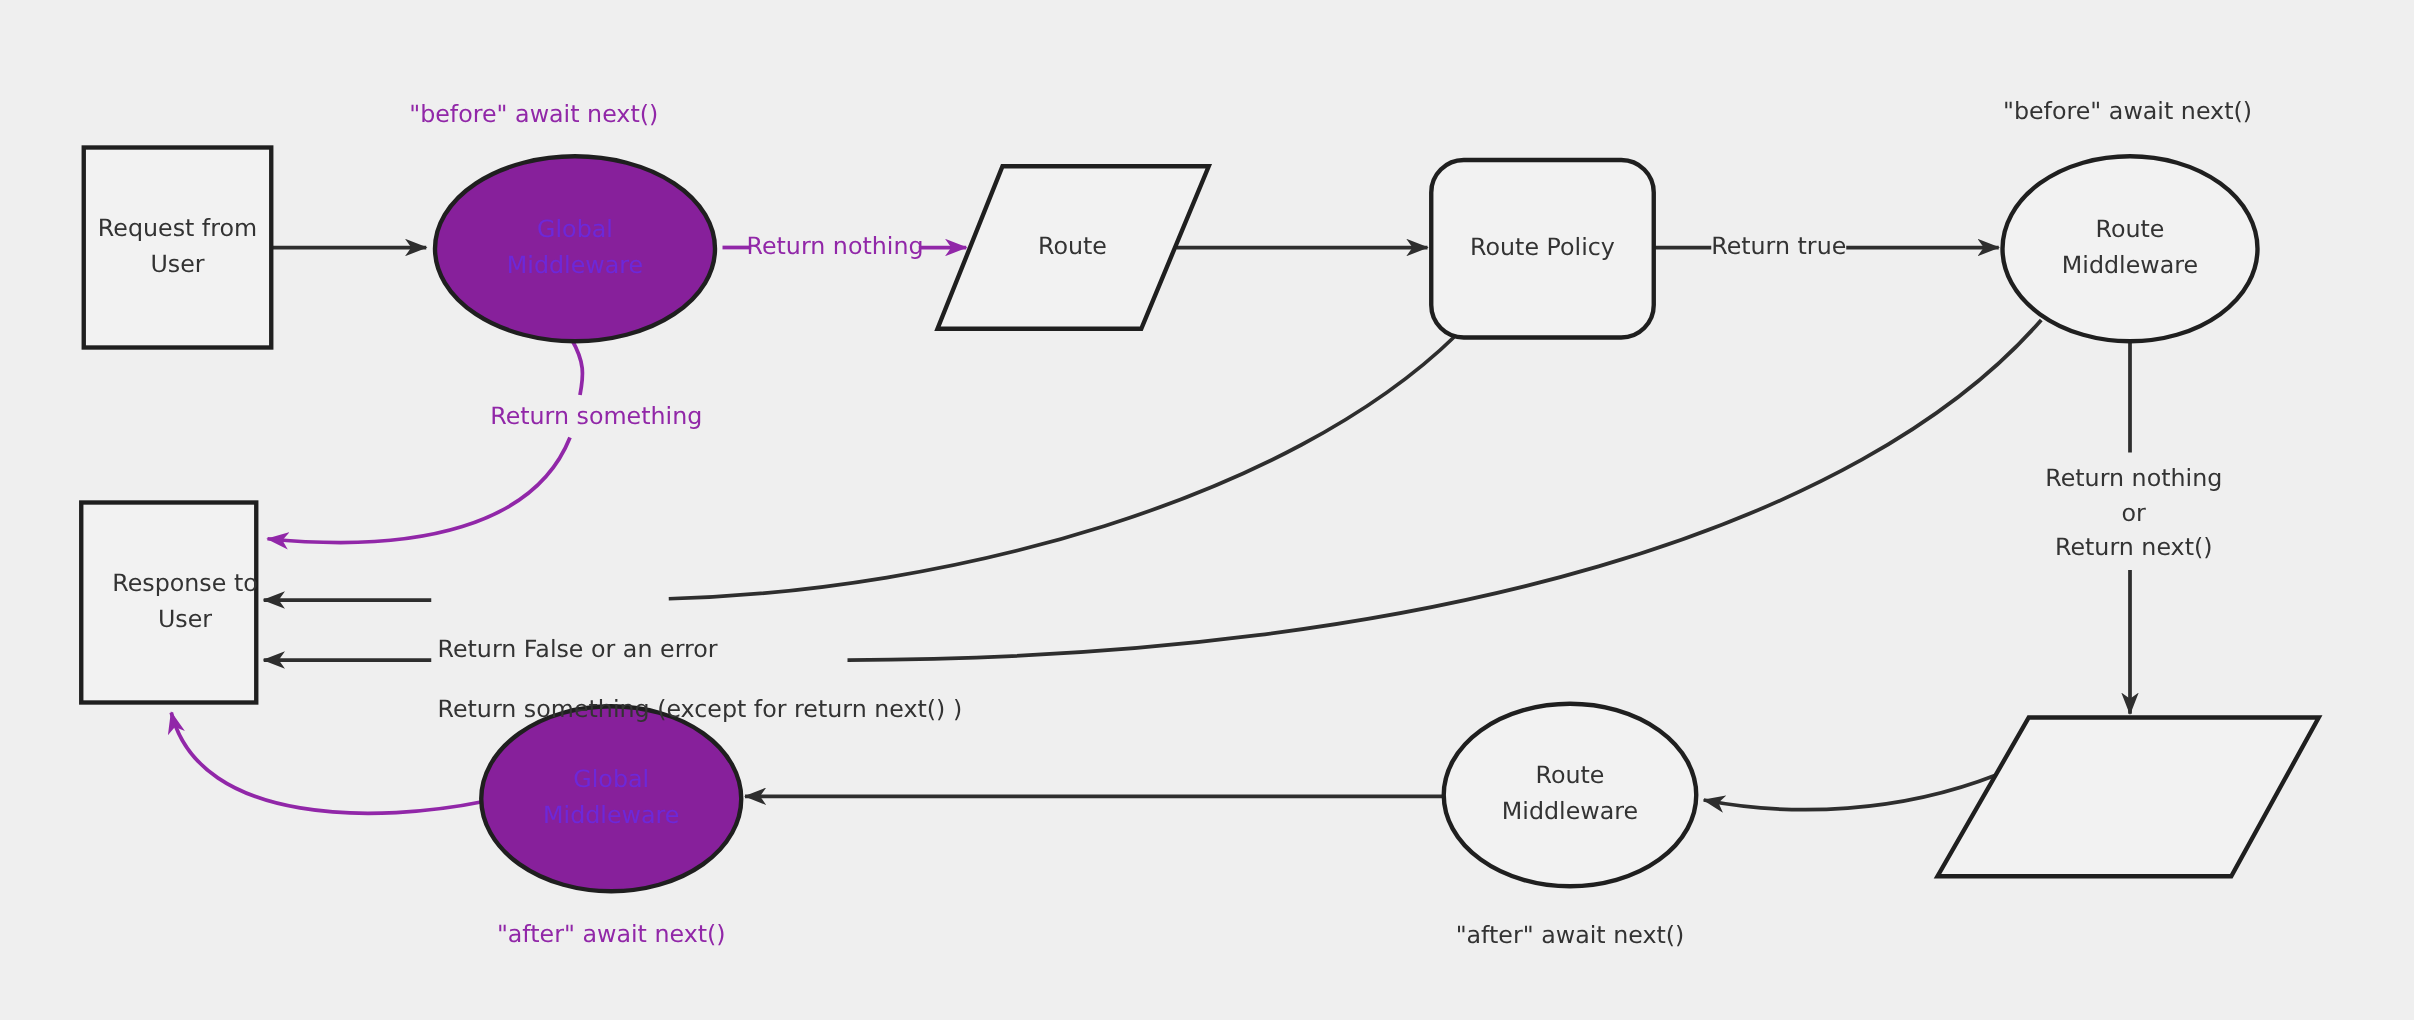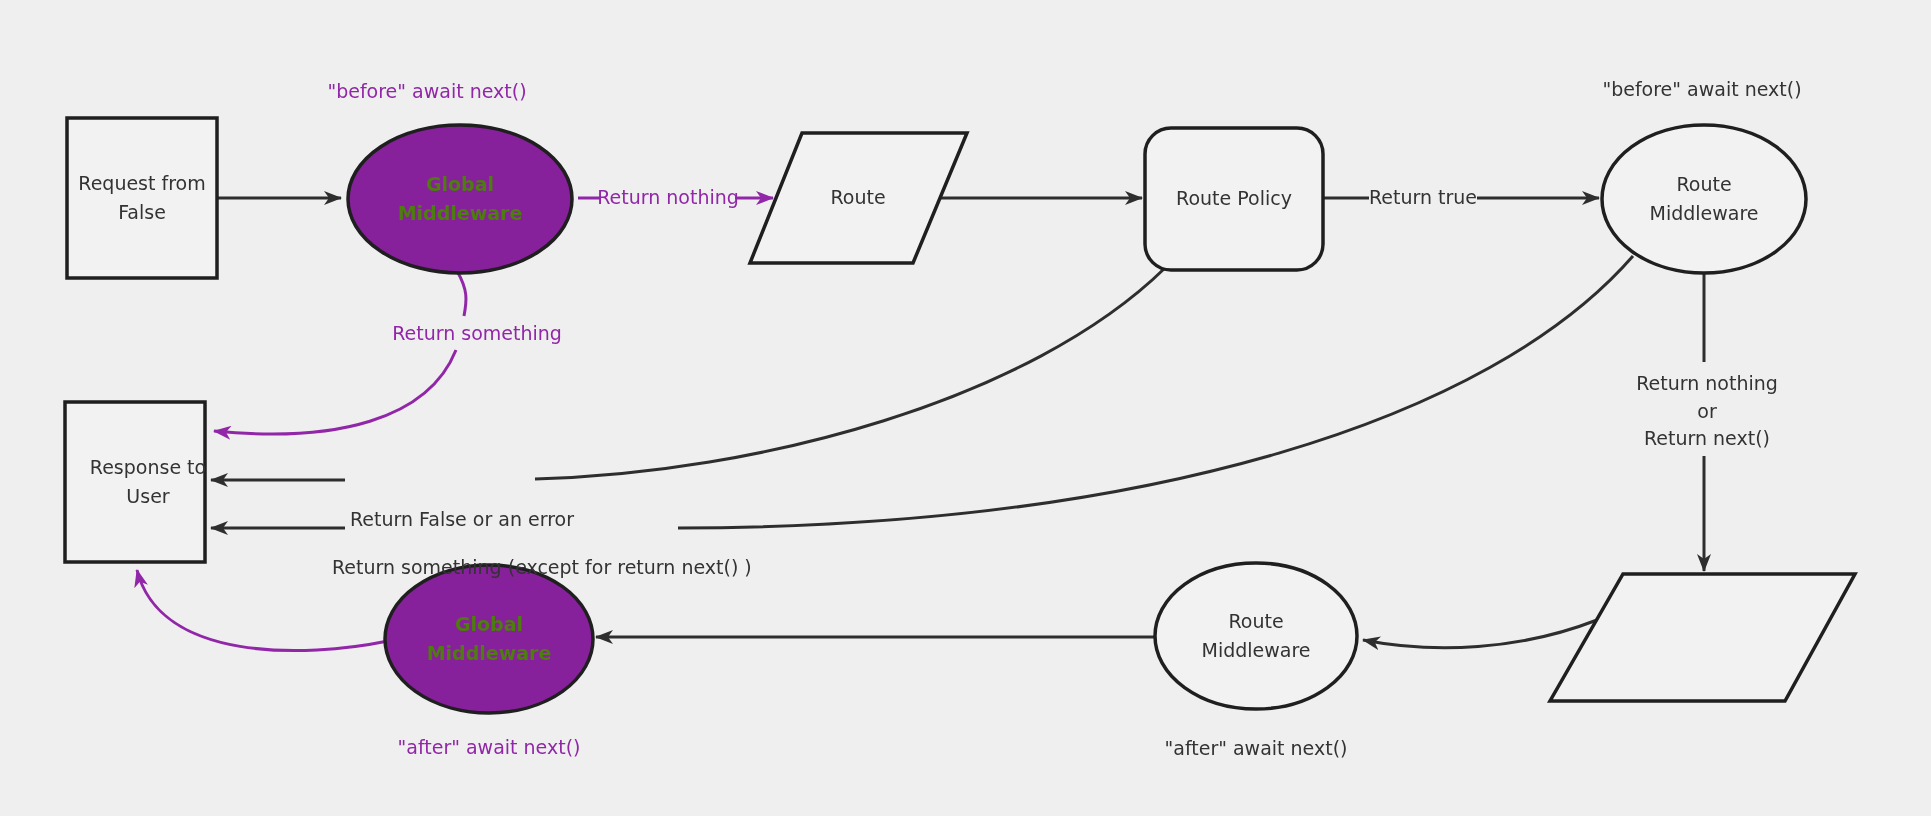--- a/index.html
+++ b/index.html
@@ -19,21 +19,21 @@
   .edge-purple{fill:none;stroke:var(--purple-accent);stroke-width:3;}
   .mk-dark{fill:var(--edge);}
   .mk-purple{fill:var(--purple-accent);}
   .lbl{
     position:absolute;transform:translate(-50%,-50%);
     white-space:pre-line;text-align:center;font-size:19px;line-height:1.45;
   }
   .lbl-left{transform:translate(0,-50%);text-align:left;white-space:nowrap;margin-top:40px;}
   .purple-text{color:var(--purple-accent);}
   .node-label{font-size:19px;line-height:1.55;}
-  .node-label-bold{font-weight:bold;color:#4d7c0f;font-size:19px;line-height:1.55;}
+  .node-label-bold{font-weight:normal;color:#6d28d9;font-size:19px;line-height:1.55;}
   .small-label{font-size:17px;line-height:1.5;}
 </style>
 </head>
 <body>
 
 <div id="canvas">
 
   <svg id="edges" width="1931" height="816" viewBox="0 0 1931 816">
     <defs>
       <marker id="arrow-dark" viewBox="0 0 18 14" refX="17" refY="7" markerWidth="18" markerHeight="14" markerUnits="userSpaceOnUse" orient="auto">
@@ -67,21 +67,21 @@
     <polygon class="node-shape" points="802,133 967,133 913,263 750,263"></polygon>
     <rect class="node-shape" x="1145" y="128" width="178" height="142" rx="26"></rect>
     <ellipse class="node-shape" cx="1704" cy="199" rx="102" ry="74"></ellipse>
     <polygon class="node-shape" points="1623,574 1855,574 1785,701 1550,701"></polygon>
     <ellipse class="node-shape" cx="1256" cy="636" rx="101" ry="73"></ellipse>
     <ellipse class="purple-shape" cx="489" cy="639" rx="104" ry="74"></ellipse>
     <rect class="node-shape" x="65" y="402" width="140" height="160"></rect>
   </svg>
 
   <div class="lbl node-label" style="left:142px;top:198px;">Request from
-False</div>
+User</div>
   <div class="lbl node-label-bold" style="left:460px;top:199px;">Global
 Middleware</div>
   <div class="lbl node-label" style="left:858px;top:198px;">Route</div>
   <div class="lbl node-label" style="left:1234px;top:199px;">Route Policy</div>
   <div class="lbl node-label" style="left:1704px;top:199px;">Route
 Middleware</div>
   <div class="lbl node-label" style="left:1256px;top:636px;">Route
 Middleware</div>
   <div class="lbl node-label-bold" style="left:489px;top:639px;">Global
 Middleware</div>
@@ -90,17 +90,17 @@
 
   <div class="lbl purple-text" style="left:427px;top:92px;">"before" await next()</div>
   <div class="lbl" style="left:1702px;top:90px;">"before" await next()</div>
   <div class="lbl purple-text" style="left:668px;top:198px;">Return nothing</div>
   <div class="lbl" style="left:1423px;top:198px;">Return true</div>
   <div class="lbl purple-text" style="left:477px;top:334px;">Return something</div>
   <div class="lbl" style="left:1707px;top:411px;">Return nothing
 or
 Return next()</div>
   <div class="lbl lbl-left" style="left:350px;top:480px;">Return False or an error</div>
-  <div class="lbl lbl-left" style="left:332px;top:528px;text-align:right;">Return something (except for return next() )</div>
+  <div class="lbl lbl-left" style="left:350px;top:528px;text-align:right;">Return something (except for return next() )</div>
   <div class="lbl purple-text" style="left:489px;top:748px;">"after" await next()</div>
   <div class="lbl" style="left:1256px;top:749px;">"after" await next()</div>
 
 </div>
 
 </body></html>

